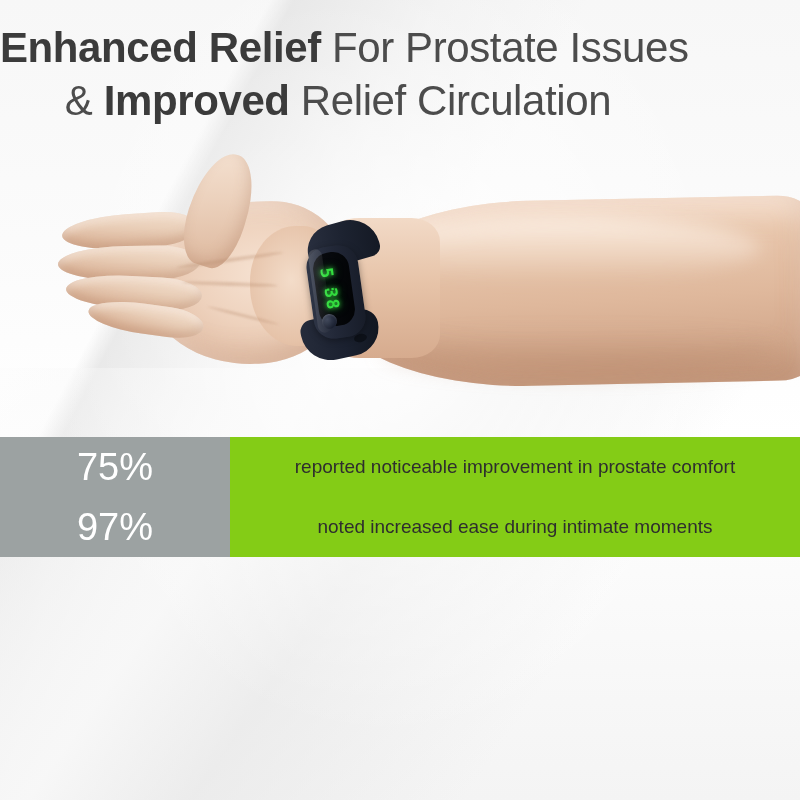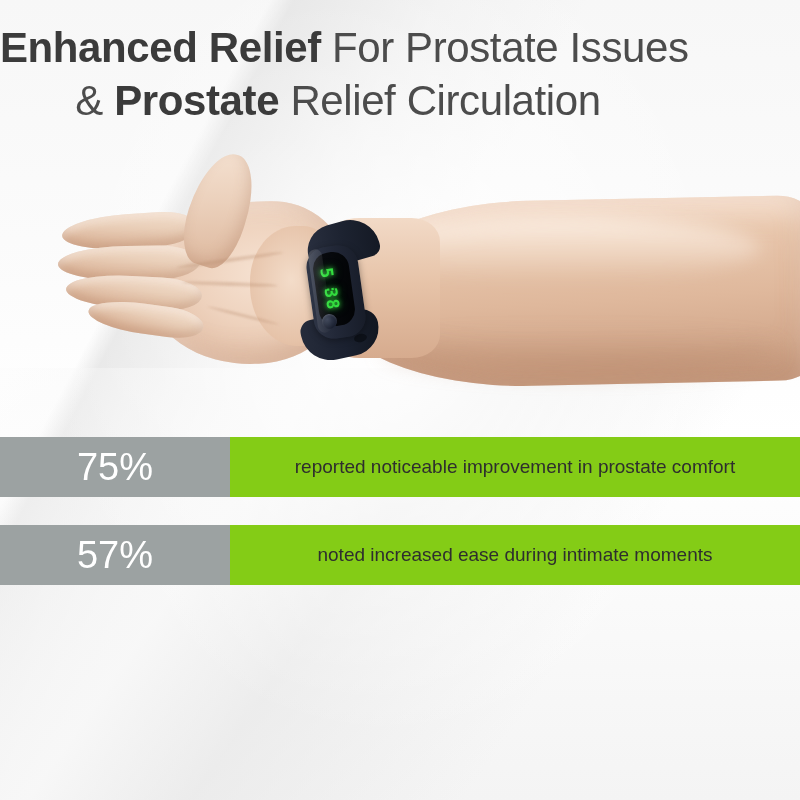--- a/index.html
+++ b/index.html
@@ -314,21 +314,20 @@
     position: absolute;
     left: 0;
     top: 437px;
     width: 800px;
     z-index: 25;
   }
   .stat-row {
     display: flex;
     align-items: stretch;
     height: 60px;
-    margin-bottom: 28px;
     width: 800px;
   }
   .stat-pct {
     flex: 0 0 230px;
     background: #9ca2a2;
     color: #ffffff;
     display: flex;
     align-items: center;
     justify-content: center;
     font-size: 38px;
@@ -356,21 +355,21 @@
   <div class="bg-base"></div>
   <div class="bg-streak"></div>
   <div class="bg-streak2"></div>
   <div class="bg-vig"></div>
 
   <div class="headline">
     <span class="line">
       <span class="hl-strong">Enhanced Relief</span><span class="hl-light"> For Prostate Issues</span>
     </span>
     <span class="line">
-      <span class="hl-light">&amp; </span><span class="hl-strong">Prostate</span><span class="hl-light"> Relief Circulation</span>
+      <span class="hl-light">&amp; </span><span class="hl-strong">Improved</span><span class="hl-light"> Relief Circulation</span>
     </span>
   </div>
 
   <div class="photo">
     <div class="forearm"></div>
     <div class="forearm-hi"></div>
     <div class="forearm-sh"></div>
     <div class="wrist"></div>
 
     <div class="palm"></div>
@@ -402,19 +401,19 @@
   <div class="stats">
 
     <div class="stat-row">
       <div class="stat-pct">75%</div>
       <div class="stat-desc">reported noticeable improvement in prostate comfort</div>
     </div>
 
 
 
     <div class="stat-row">
-      <div class="stat-pct">57%</div>
+      <div class="stat-pct">97%</div>
       <div class="stat-desc">noted increased ease during intimate moments</div>
     </div>
 
   </div>
 
 </div>
 
 </body></html>

